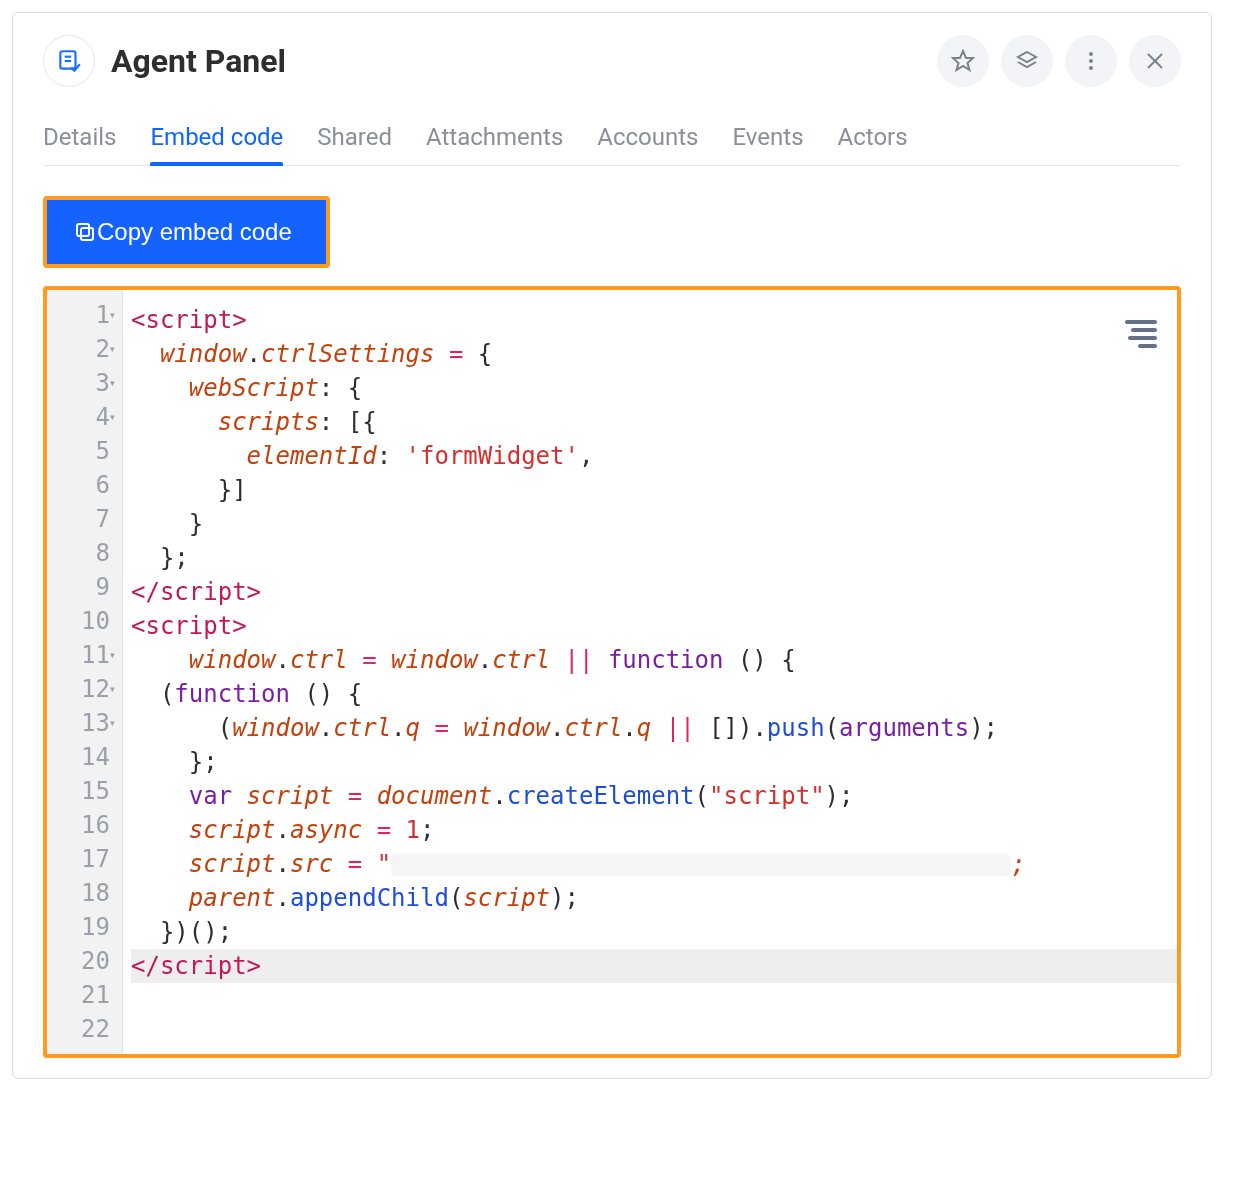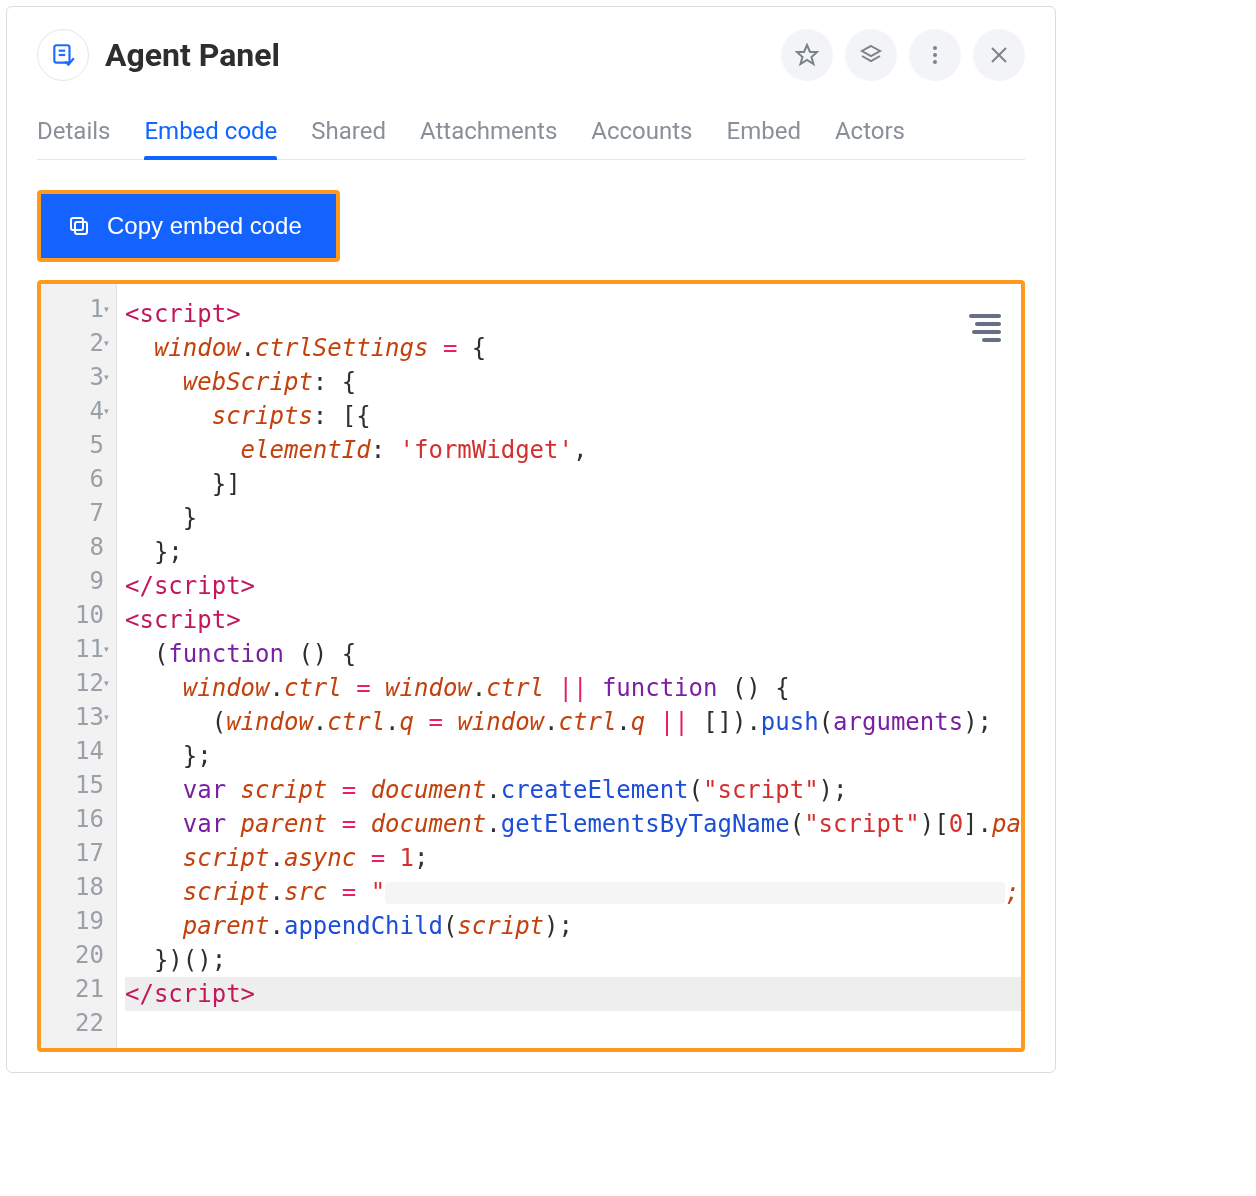--- a/index.html
+++ b/index.html
@@ -5,22 +5,22 @@
   * { box-sizing: border-box; }
   body {
     margin: 0;
     font-family: -apple-system, BlinkMacSystemFont, "Segoe UI", Roboto, Helvetica, Arial, sans-serif;
     background: #fff;
     color: #2c2e30;
   }
   .panel {
     border: 1px solid #d9dde1;
     border-radius: 6px;
-    margin: 6px;
-    width: 1050px;
+    margin: 12px;
+    width: 1200px;
     padding-bottom: 20px;
   }
   .header {
     display: flex;
     align-items: center;
     padding: 22px 30px 12px 30px;
   }
   .app-icon {
     width: 52px; height: 52px;
     border: 1px solid #e3e6ea;
@@ -83,21 +83,20 @@
     border-radius: 4px;
   }
   .copy-btn {
     background: #1463ff;
     color: #fff;
     border: none;
     font-size: 24px;
     padding: 18px 34px 18px 26px;
     display: flex;
     align-items: center;
-    gap: 16px;
     cursor: pointer;
   }
   .copy-btn svg { width: 24px; height: 24px; stroke: #fff; fill: none; stroke-width: 2; }
 
   .code-wrap {
     margin: 0 30px;
     border: 4px solid #ff9a1f;
     border-radius: 4px;
     position: relative;
   }
@@ -212,21 +211,21 @@
       </div>
     </div>
   </div>
 
   <div class="tabs">
     <div class="tab">Details</div>
     <div class="tab active">Embed code</div>
     <div class="tab">Shared</div>
     <div class="tab">Attachments</div>
     <div class="tab">Accounts</div>
-    <div class="tab">Embed</div>
+    <div class="tab">Events</div>
     <div class="tab">Actors</div>
   </div>
 
   <div class="copy-btn-wrap">
     <button class="copy-btn">
       <svg viewBox="0 0 24 24">
         <rect x="8" y="8" width="12" height="12" rx="2"></rect>
         <rect x="4" y="4" width="12" height="12" rx="2"></rect>
       </svg>
       <span>Copy embed code</span>
@@ -263,26 +262,25 @@
           <div class="line"><span class="tk-tag">&lt;script&gt;</span></div>
           <div class="line">&nbsp;&nbsp;<span class="tk-plain">window</span>.<span class="tk-plain">ctrlSettings</span> <span class="tk-op">=</span> {</div>
           <div class="line">&nbsp;&nbsp;&nbsp;&nbsp;<span class="tk-plain">webScript</span>: {</div>
           <div class="line">&nbsp;&nbsp;&nbsp;&nbsp;&nbsp;&nbsp;<span class="tk-plain">scripts</span>: [{</div>
           <div class="line">&nbsp;&nbsp;&nbsp;&nbsp;&nbsp;&nbsp;&nbsp;&nbsp;<span class="tk-plain">elementId</span>: <span class="tk-str">'formWidget'</span>,</div>
           <div class="line">&nbsp;&nbsp;&nbsp;&nbsp;&nbsp;&nbsp;}]</div>
           <div class="line">&nbsp;&nbsp;&nbsp;&nbsp;}</div>
           <div class="line">&nbsp;&nbsp;};</div>
           <div class="line"><span class="tk-tag">&lt;/script&gt;</span></div>
           <div class="line"><span class="tk-tag">&lt;script&gt;</span></div>
+          <div class="line">&nbsp;&nbsp;&nbsp;&nbsp;<span class="tk-plain">window</span>.<span class="tk-plain">ctrl</span> <span class="tk-op">=</span> <span class="tk-plain">window</span>.<span class="tk-plain">ctrl</span> <span class="tk-op">||</span> <span class="tk-kw">function</span> () {</div>
           <div class="line">&nbsp;&nbsp;(<span class="tk-kw">function</span> () {</div>
-          <div class="line">&nbsp;&nbsp;&nbsp;&nbsp;<span class="tk-plain">window</span>.<span class="tk-plain">ctrl</span> <span class="tk-op">=</span> <span class="tk-plain">window</span>.<span class="tk-plain">ctrl</span> <span class="tk-op">||</span> <span class="tk-kw">function</span> () {</div>
           <div class="line">&nbsp;&nbsp;&nbsp;&nbsp;&nbsp;&nbsp;(<span class="tk-plain">window</span>.<span class="tk-plain">ctrl</span>.<span class="tk-plain">q</span> <span class="tk-op">=</span> <span class="tk-plain">window</span>.<span class="tk-plain">ctrl</span>.<span class="tk-plain">q</span> <span class="tk-op">||</span> []).<span class="tk-fn">push</span>(<span class="tk-id">arguments</span>);</div>
           <div class="line">&nbsp;&nbsp;&nbsp;&nbsp;};</div>
           <div class="line">&nbsp;&nbsp;&nbsp;&nbsp;<span class="tk-kw">var</span> <span class="tk-plain">script</span> <span class="tk-op">=</span> <span class="tk-plain">document</span>.<span class="tk-fn">createElement</span>(<span class="tk-str">"script"</span>);</div>
-          <div class="line">&nbsp;&nbsp;&nbsp;&nbsp;<span class="tk-kw">var</span> <span class="tk-plain">parent</span> <span class="tk-op">=</span> <span class="tk-plain">document</span>.<span class="tk-fn">getElementsByTagName</span>(<span class="tk-str">"script"</span>)[<span class="tk-num">0</span>].<span class="tk-plain">pare</span></div>
           <div class="line">&nbsp;&nbsp;&nbsp;&nbsp;<span class="tk-plain">script</span>.<span class="tk-plain">async</span> <span class="tk-op">=</span> <span class="tk-num">1</span>;</div>
           <div class="line">&nbsp;&nbsp;&nbsp;&nbsp;<span class="tk-plain">script</span>.<span class="tk-plain">src</span> <span class="tk-op">=</span> <span class="tk-str">"</span><span class="redact w2"></span><span class="tk-plain">;</span></div>
           <div class="line">&nbsp;&nbsp;&nbsp;&nbsp;<span class="tk-plain">parent</span>.<span class="tk-fn">appendChild</span>(<span class="tk-plain">script</span>);</div>
           <div class="line">&nbsp;&nbsp;})();</div>
           <div class="line hl"><span class="tk-tag">&lt;/script&gt;</span></div>
         </div>
     </div>
     <div class="wrap-icon">
       <div></div>
         <div></div>

